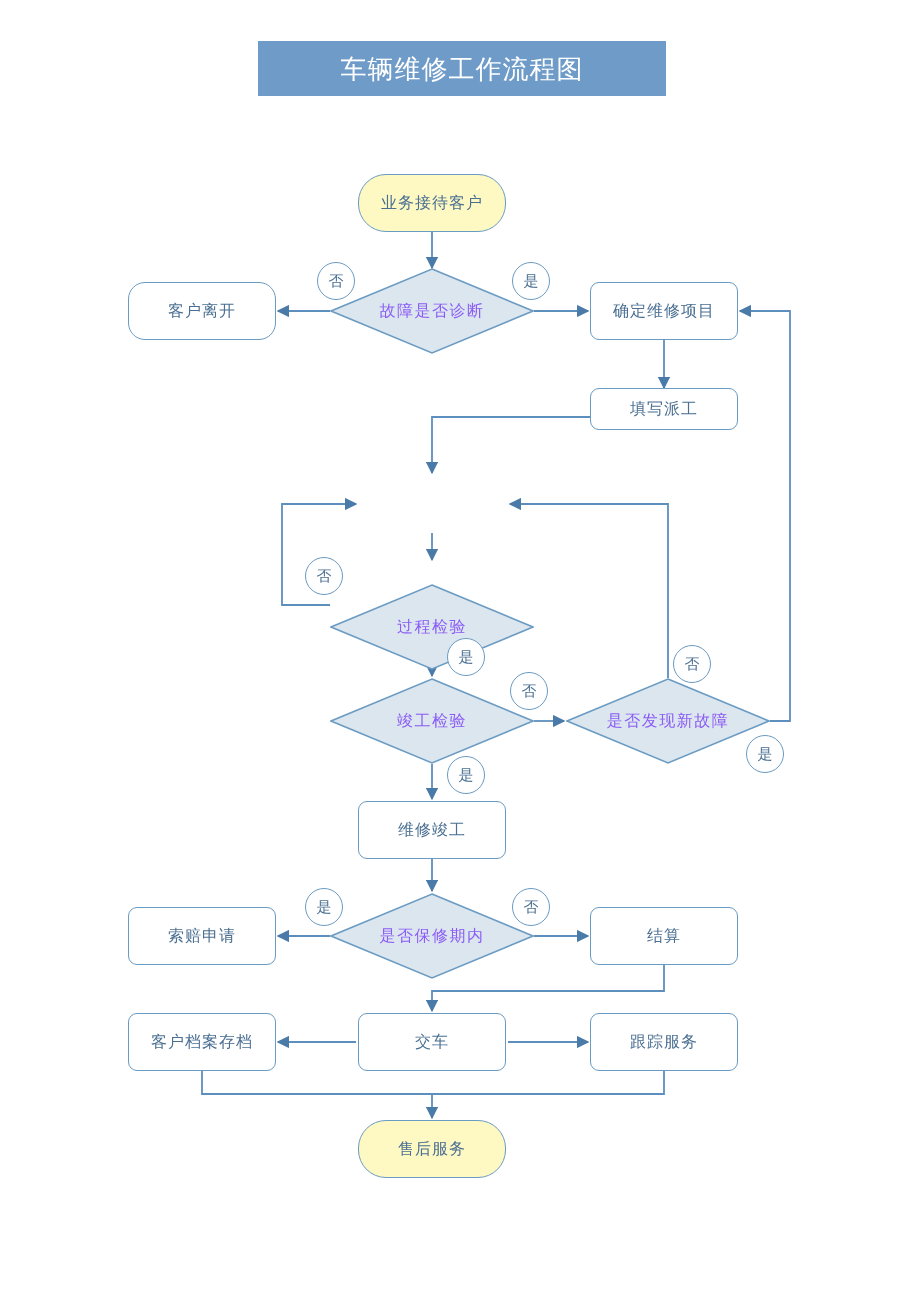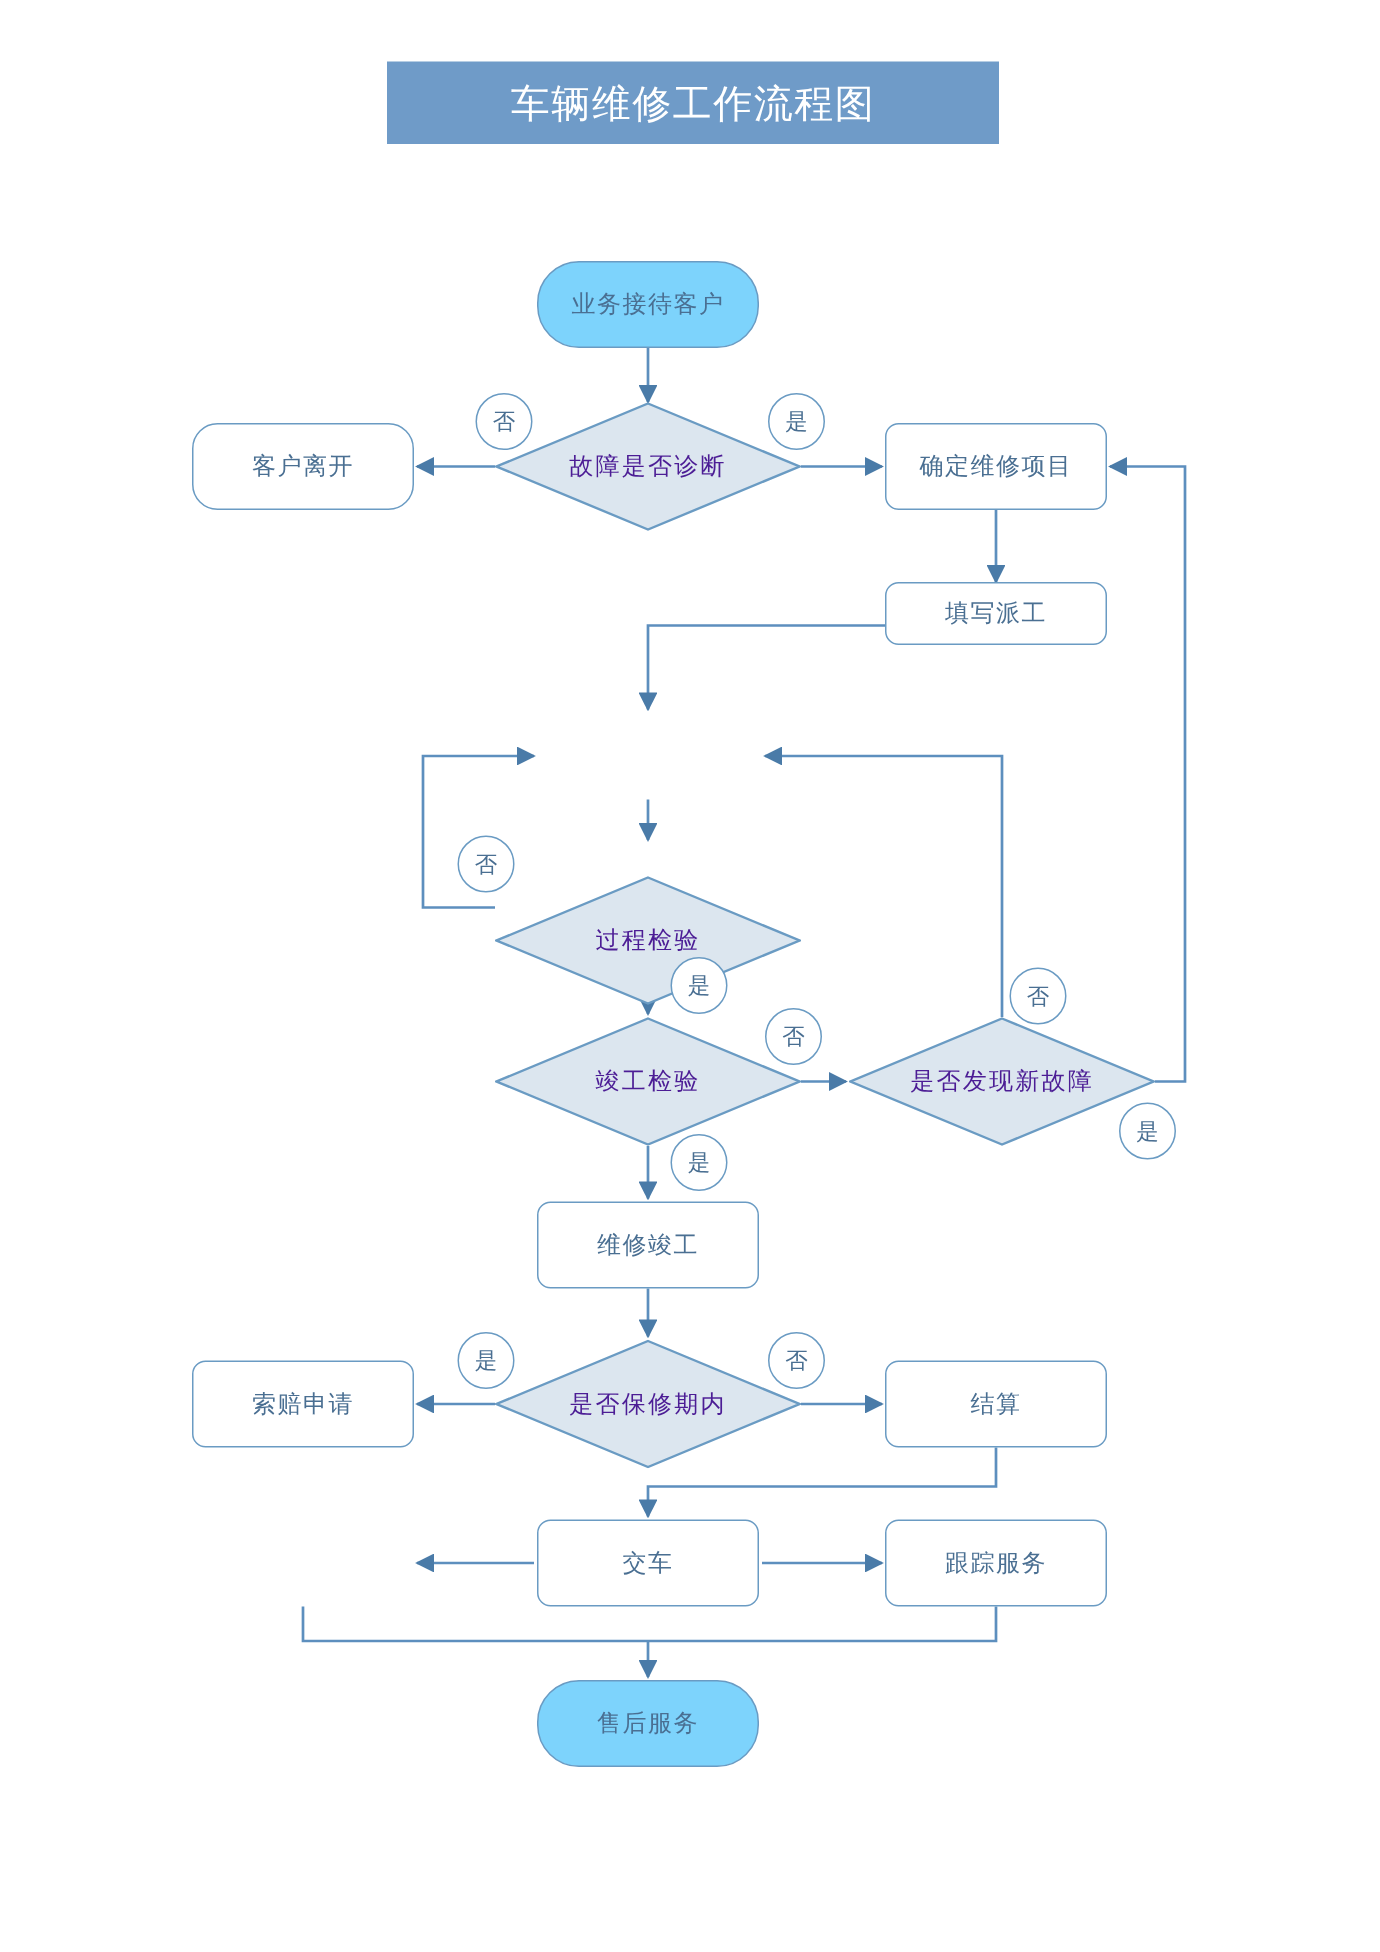--- a/index.html
+++ b/index.html
@@ -56,39 +56,39 @@
     color: #4a6f92;
     font-size: 16px;
     letter-spacing: 1px;
   }
   .node.process {
     background: #ffffff;
     border: 1.6px solid #6a9bc3;
     border-radius: 9px;
   }
   .node.terminator {
-    background: #7dd3fc;
+    background: #fef9c3;
     border: 1.6px solid #6a9bc3;
     border-radius: 28px;
   }
   .node.decision {
     background: transparent;
     border: none;
   }
   .node.decision .dshape {
     position: absolute;
     left: 0;
     top: 0;
     width: 100%;
     height: 100%;
   }
   .node.decision .dlabel {
     position: relative;
     z-index: 2;
-    color: #4c1d95;
+    color: #8b5cf6;
     font-size: 16px;
     letter-spacing: 1.5px;
   }
   .edge-label {
     position: absolute;
     box-sizing: border-box;
     width: 38px;
     height: 38px;
     border-radius: 50%;
     background: #ffffff;
@@ -219,20 +219,23 @@
   </div>
 
   <div class="node process" style="left:128px; top:907px; width:148px; height:58px;">
     <span>索赔申请</span>
   </div>
 
   <div class="node process" style="left:590px; top:907px; width:148px; height:58px;">
     <span>结算</span>
   </div>
 
+  <div class="node process" style="left:128px; top:1013px; width:148px; height:58px;">
+    <span>客户档案存档</span>
+  </div>
 
   <div class="node process" style="left:358px; top:1013px; width:148px; height:58px;">
     <span>交车</span>
   </div>
 
   <div class="node process" style="left:590px; top:1013px; width:148px; height:58px;">
     <span>跟踪服务</span>
   </div>
 
   <div class="node terminator" style="left:358px; top:1120px; width:148px; height:58px;">

